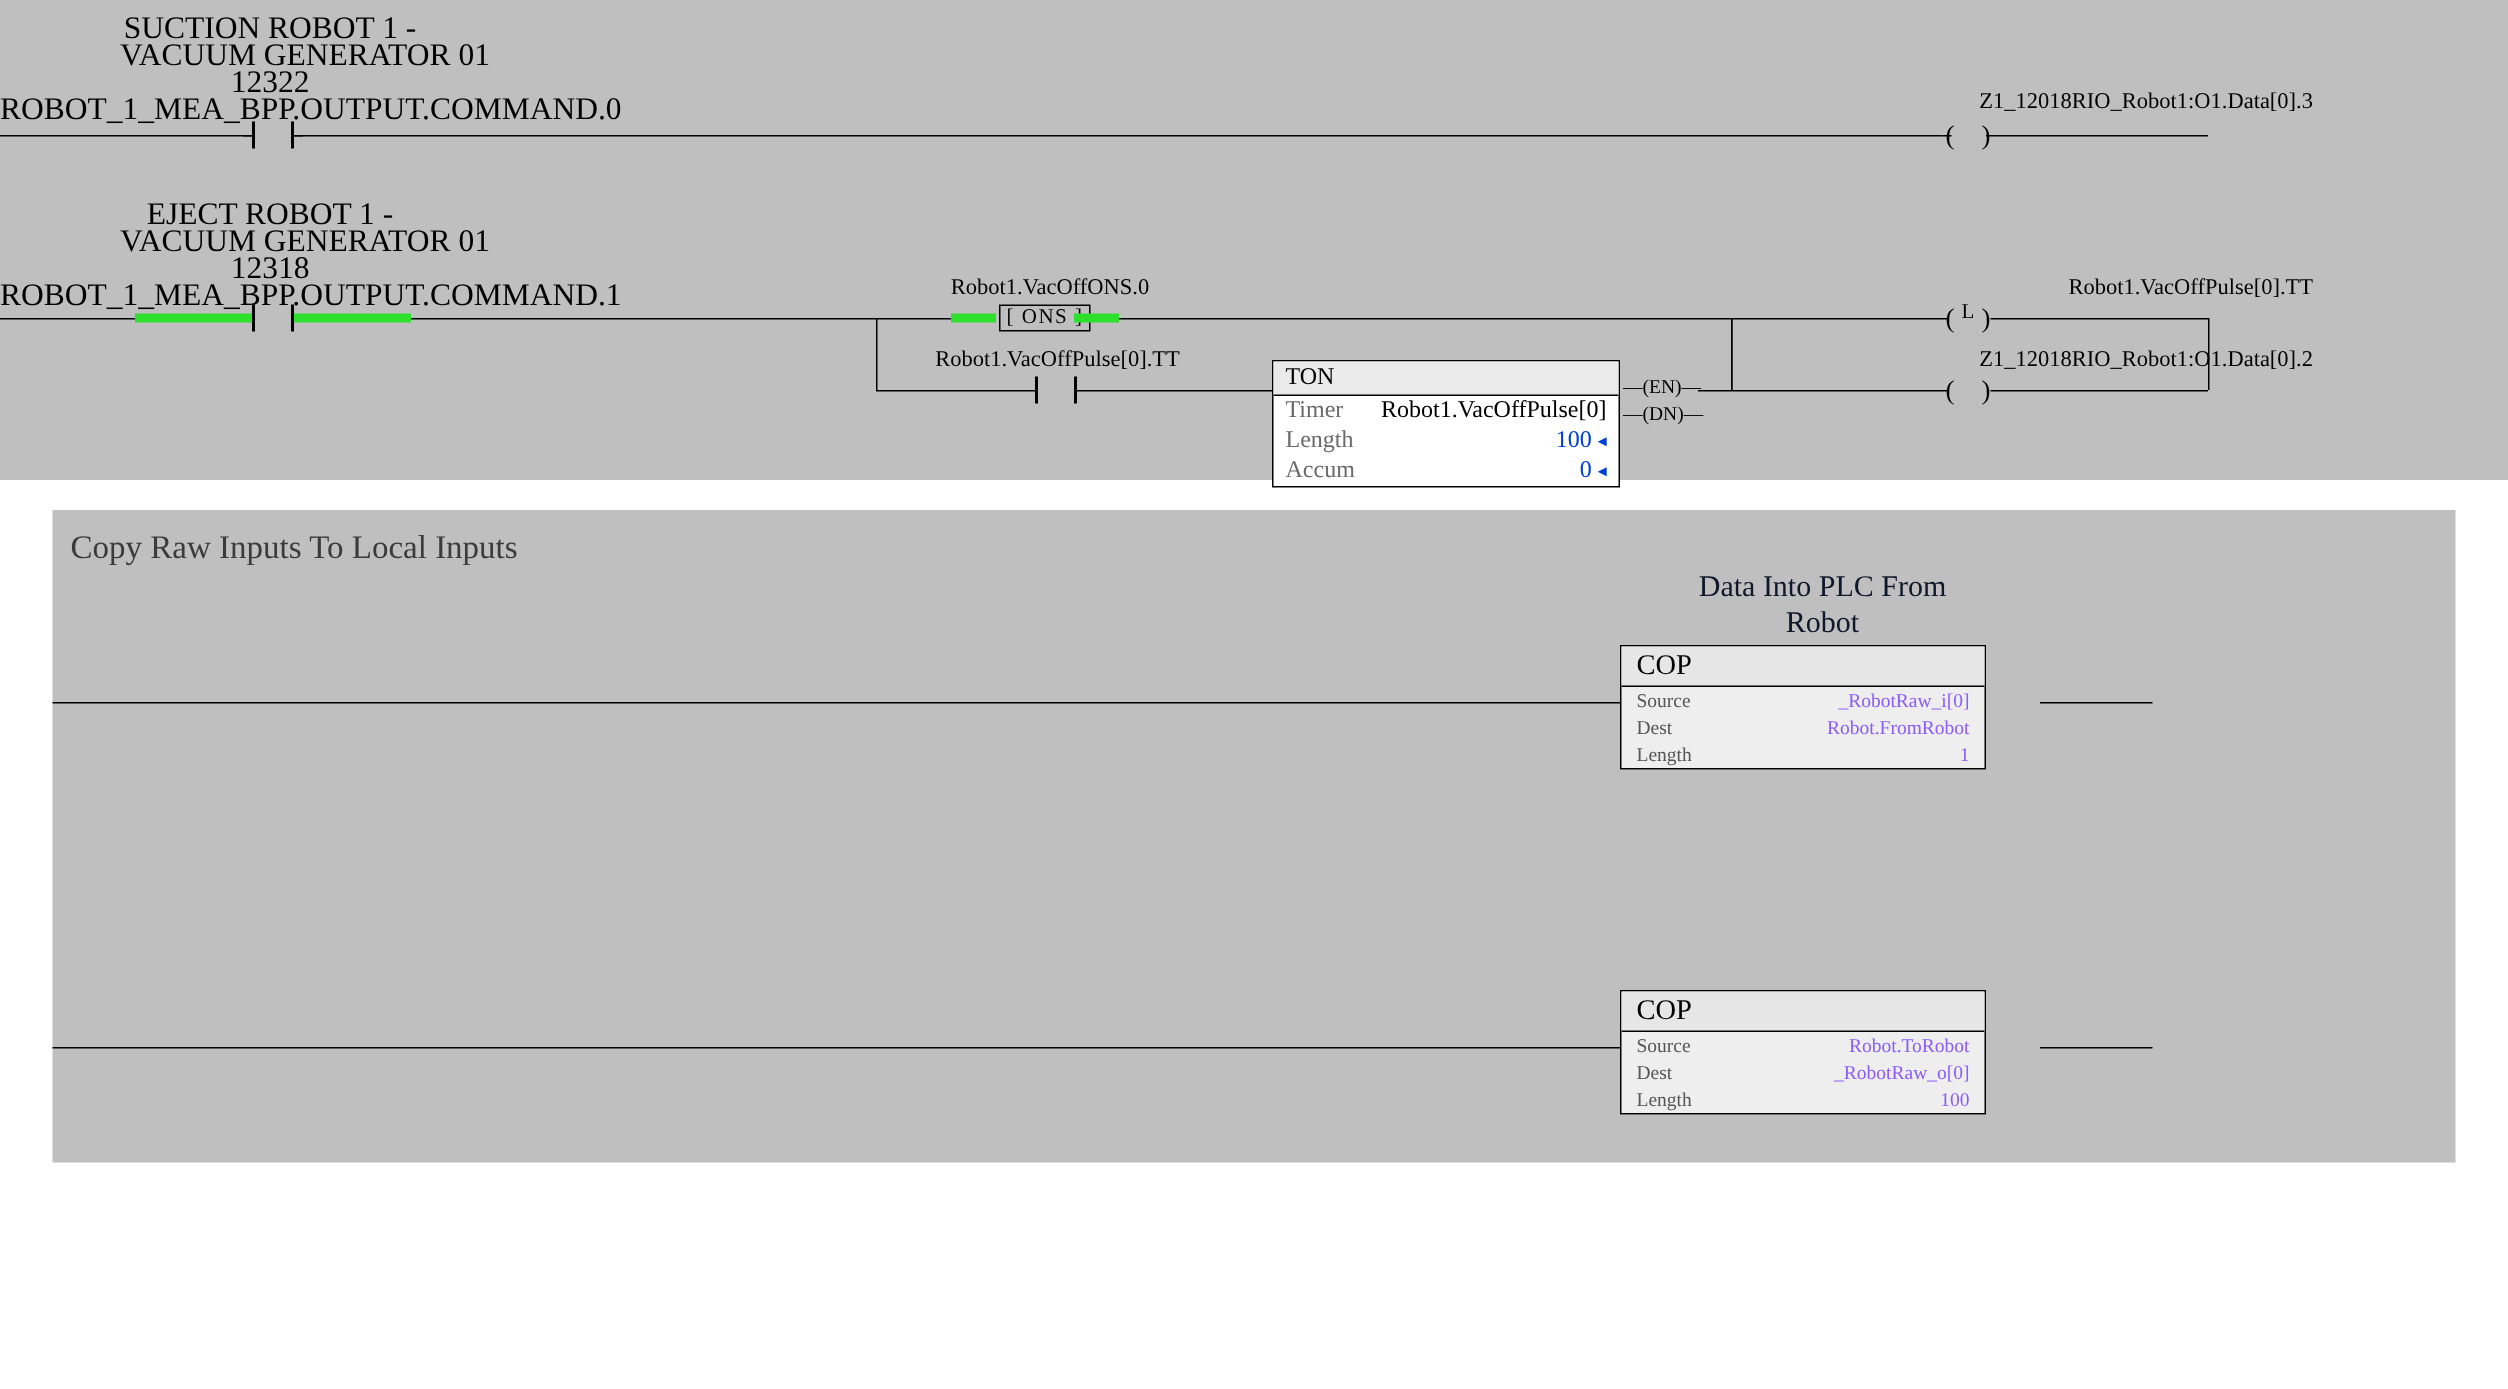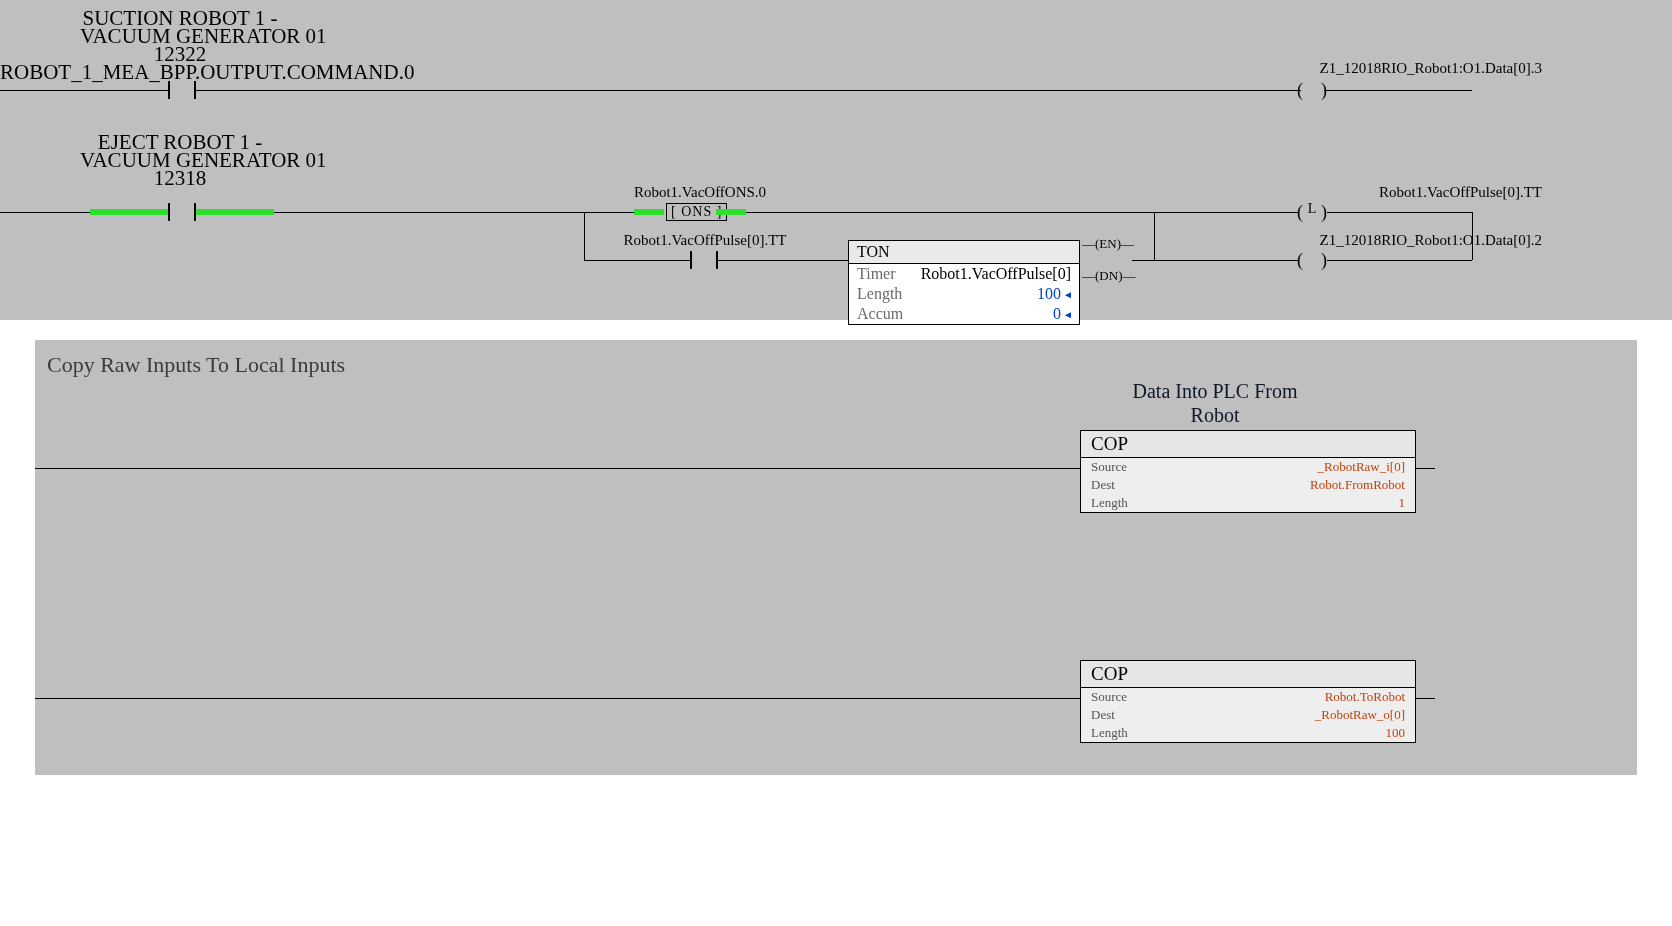--- a/index.html
+++ b/index.html
@@ -122,36 +122,36 @@
   
   .pin {
     position: absolute;
     font-size: 13px;
   }
 
   .big-instr {
     position: absolute;
     background: #eeeeee;
     border: 1px solid #000;
-    width: 336px;
+    width: 244px;
   }
   .big-instr .ttl {
     font-size: 19px;
     padding: 2px 10px;
     border-bottom: 1px solid #000;
     background: #e6e6e6;
   }
   .big-instr .brow {
     display: flex;
     justify-content: space-between;
     padding: 1px 10px;
     font-size: 13px;
     color: #555;
   }
-  .big-instr .brow .bv { color: #c2410c; }
+  .big-instr .brow .bv { color: #8b5cf6; }
 
 </style>
 </head>
 <body>
 
 <div class="section-gray top-section">
 
   <div class="abs label-text" style="left:80px; top:6px; width:200px;">SUCTION ROBOT 1 -</div>
   <div class="abs label-text" style="left:80px; top:24px; width:200px;">VACUUM GENERATOR 01</div>
   <div class="abs label-text" style="left:80px; top:42px; width:200px;">12322</div>
@@ -172,20 +172,21 @@
   <div class="coil" style="left:1297px; top:82px;">
     <span class="paren pL">(</span>
       <span class="paren pR">)</span>
   </div>
   <div class="hline" style="left:1295px; top:90px; width:6px;"></div>
   <div class="hline" style="left:1324px; top:90px; width:16px;"></div>
 
   <div class="abs label-text" style="left:80px; top:130px; width:200px;">EJECT ROBOT 1 -</div>
   <div class="abs label-text" style="left:80px; top:148px; width:200px;">VACUUM GENERATOR 01</div>
   <div class="abs label-text" style="left:80px; top:166px; width:200px;">12318</div>
+  <div class="abs label-text" style="left:0px; top:184px; width:360px;">ROBOT_1_MEA_BPP.OUTPUT.COMMAND.1</div>
 
   <div class="hline" style="left:0; top:212px; width:90px;"></div>
 
   <div class="abs" style="left:90px; top:209px; width:78px; height:6px; background:#2ee02e;"></div>
   <div class="abs" style="left:196px; top:209px; width:78px; height:6px; background:#2ee02e;"></div>
 
   <div class="abs" style="left:168px; top:203px; width:28px; height:18px;">
     <div style="position:absolute;left:0;top:0;width:2px;height:18px;border-right:2px solid #000;"></div>
     <div style="position:absolute;right:0;top:0;width:2px;height:18px;border-left:2px solid #000;"></div>
   </div>
@@ -231,21 +232,21 @@
     <div class="row">
         <span class="k">Length</span>
         <span class="v blue">100</span>
       </div>
     <div class="row">
         <span class="k">Accum</span>
         <span class="v blue">0</span>
       </div>
   </div>
 
-  <div class="pin" style="left:1082px; top:236px;">—(<span>EN</span>)—</div>
+  <div class="pin" style="left:1082px; top:250px;">—(<span>EN</span>)—</div>
   <div class="pin" style="left:1082px; top:268px;">—(<span>DN</span>)—</div>
 
   <div class="hline" style="left:1132px; top:260px; width:22px;"></div>
 
   <div class="vline" style="left:1154px; top:212px; height:48px;"></div>
 
   <div class="vline" style="left:1472px; top:212px; height:48px;"></div>
   <div class="hline" style="left:1154px; top:260px; width:145px;"></div>
   <div class="coil" style="left:1297px; top:252px;">
     <span class="paren pL">(</span>

